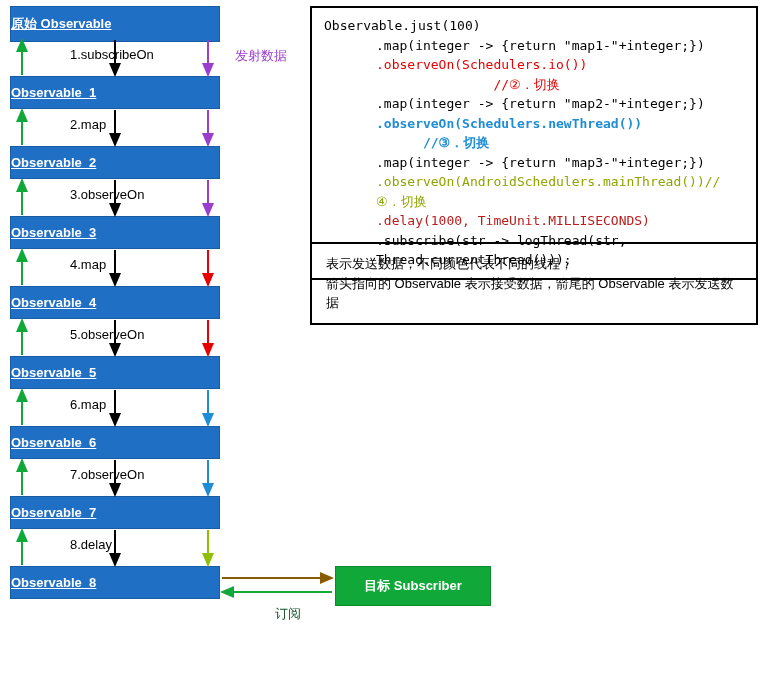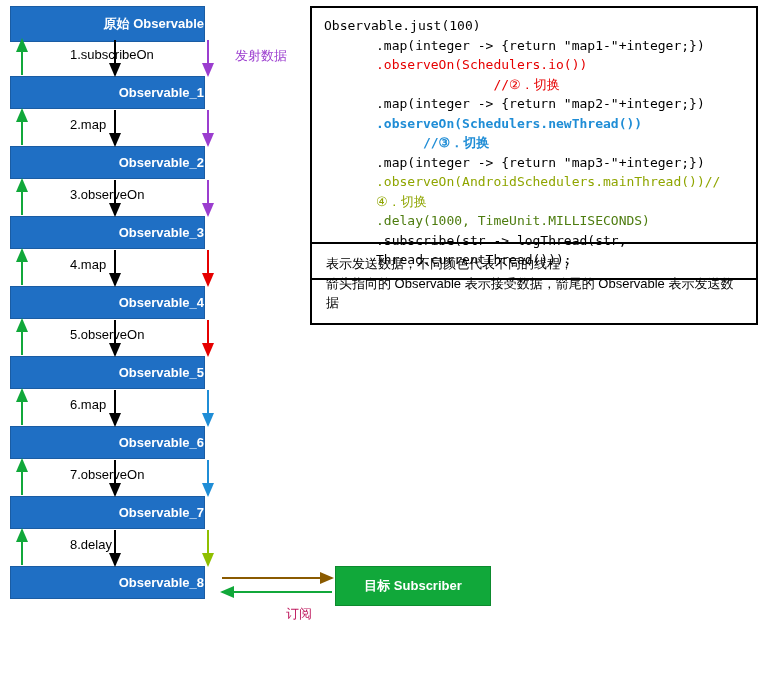--- a/index.html
+++ b/index.html
@@ -1,30 +1,30 @@
 <!DOCTYPE html>
 <html><head>
 <meta charset="utf-8">
 <style>
   * { box-sizing: border-box; margin: 0; padding: 0; }
   body { font-family: "Microsoft YaHei", Arial, sans-serif; font-size: 13px; background: #fff; width: 767px; height: 674px; position: relative; }
   
-  .node { position: absolute; background: #1f6fc4; color: #fff; font-weight: bold; text-align: right; padding: 8px 0; border: 1px solid #1a5ca3; width: 195px; left: 10px; }
+  .node { position: absolute; background: #1f6fc4; color: #fff; font-weight: bold; text-align: left; padding: 8px 0; border: 1px solid #1a5ca3; width: 210px; left: 10px; text-decoration: underline; }
   .subscriber { position: absolute; background: #11a83a; color: #fff; font-weight: bold; text-align: center; padding: 10px 0; border: 1px solid #0d8a2e; width: 156px; }
   
   .step-label { position: absolute; font-size: 13px; color: #000; }
   
   .code-box { position: absolute; border: 2px solid #000; padding: 8px 12px; font-family: Consolas, monospace; font-size: 13px; line-height: 1.5; }
   .desc-box { position: absolute; border: 2px solid #000; padding: 10px 14px; font-size: 13px; line-height: 1.5; }
   
   .c-purple { color: #9b3dcf; }
   .c-red { color: #e60000; }
   .c-blue { color: #1f8dd6; font-weight: bold; }
   .c-olive { color: #8fa500; }
-  .c-orange { color: #4d7c0f; }
+  .c-orange { color: #b91c1c; }
   
   svg.overlay { position: absolute; left: 0; top: 0; pointer-events: none; }
 </style>
 </head>
 <body>
 
 <div class="node" style="top:6px">原始 Observable</div>
 <div class="node" style="top:76px">Observable_1</div>
 <div class="node" style="top:146px">Observable_2</div>
 <div class="node" style="top:216px">Observable_3</div>
@@ -37,21 +37,21 @@
 <div class="step-label" style="left:70px;top:47px">1.subscribeOn</div>
 <div class="step-label" style="left:70px;top:117px">2.map</div>
 <div class="step-label" style="left:70px;top:187px">3.observeOn</div>
 <div class="step-label" style="left:70px;top:257px">4.map</div>
 <div class="step-label" style="left:70px;top:327px">5.observeOn</div>
 <div class="step-label" style="left:70px;top:397px">6.map</div>
 <div class="step-label" style="left:70px;top:467px">7.observeOn</div>
 <div class="step-label" style="left:70px;top:537px">8.delay</div>
 
 <div class="step-label c-purple" style="left:235px;top:47px">发射数据</div>
-<div class="step-label" style="left:286px;top:605px;color:#be185d">订阅</div>
+<div class="step-label" style="left:275px;top:605px;color:#14532d">订阅</div>
 
 <div class="subscriber" style="left:335px;top:566px">目标 Subscriber</div>
 
 <div class="code-box" style="left:310px;top:6px;width:448px">
   <div>Observable.just(100)</div>
   <div style="padding-left:52px">.map(integer -&gt; {return "map1-"+integer;})</div>
   <div style="padding-left:52px"><span class="c-red">.observeOn(Schedulers.io())</span><span class="c-red" style="white-space:pre">               //②．切换</span></div>
   <div style="padding-left:52px">.map(integer -&gt; {return "map2-"+integer;})</div>
   <div style="padding-left:52px"><span class="c-blue">.observeOn(Schedulers.newThread())</span><span class="c-blue" style="white-space:pre">      //③．切换</span></div>
   <div style="padding-left:52px">.map(integer -&gt; {return "map3-"+integer;})</div>

